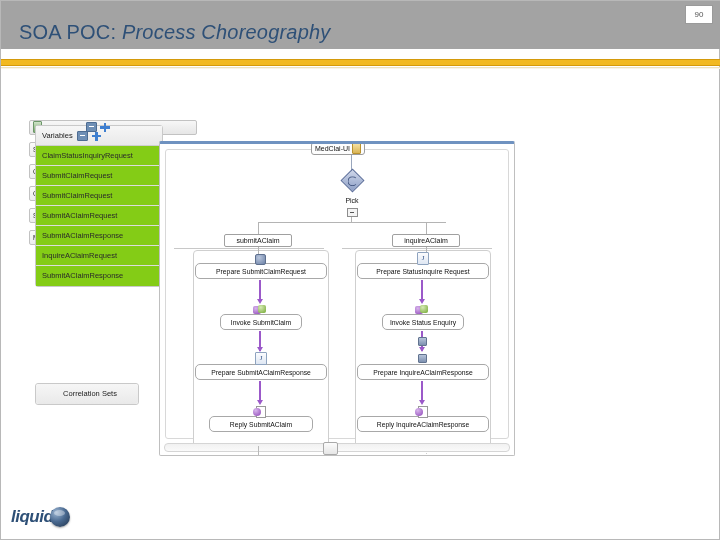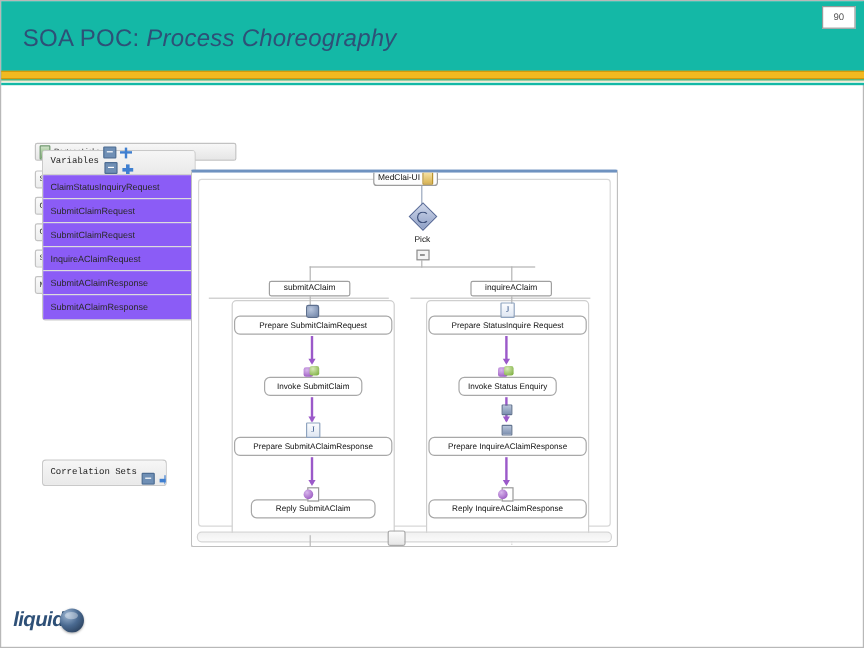--- a/index.html
+++ b/index.html
@@ -11,22 +11,22 @@
     position:relative;
   }
   .slide{
     position:absolute;left:0;top:0;width:720px;height:540px;
     background:#fff;
     border:1px solid #b8b8b8;
     box-sizing:border-box;
   }
   
   .header-band{
-    position:absolute;left:0;top:0;width:720px;height:70px;
-    background:#14b8a6;
+    position:absolute;left:0;top:0;width:720px;height:48px;
+    background:#a3a3a3;
   }
   .slide-title{
     position:absolute;left:18px;top:20px;
     font-size:20px;color:#2e5077;letter-spacing:0.2px;
     white-space:nowrap;
   }
   .slide-title .t-plain{font-style:normal;}
   .slide-title .t-ital{font-style:italic;}
   .gold-bar{
     position:absolute;left:0;top:58px;width:720px;height:7px;
@@ -80,44 +80,44 @@
     border-radius:3px;
     box-sizing:border-box;
   }
   .row{
     height:20px;line-height:20px;
     font-size:7.5px;color:#2a2a2a;
     padding-left:6px;
     border-bottom:1px solid #dcdcdc;
     white-space:nowrap;overflow:hidden;
     box-sizing:border-box;
-    background:#8b5cf6;
+    background:#84cc16;
   }
   .row:last-child{border-bottom:none;}
   .row-head{
     background:linear-gradient(to bottom,#f6f6f6,#e9e9e9);
     border-bottom:1px solid #cfcfcf;
-    display:flex;align-items:flex-end;gap:4px;
-    font-size:7.5px;color:#222;font-family:Liberation Mono, monospace;
+    display:flex;align-items:center;gap:4px;
+    font-size:7.5px;color:#222;
   }
   .hdr-lbl{flex:0 0 auto;}
   .mini-minus,.mini-plus{
     width:9px;height:8px;flex:0 0 auto;position:relative;
   }
   .mini-minus{background:#6f8fb5;border:1px solid #4d6c92;border-radius:1px;}
   .mini-minus:after{content:"";position:absolute;left:2px;top:3px;width:5px;height:1px;background:#fff;}
   .mini-plus{background:transparent;}
   .mini-plus:before{content:"";position:absolute;left:3.5px;top:0;width:2.5px;height:9px;background:#3f7fd0;}
   .mini-plus:after{content:"";position:absolute;left:0;top:3.2px;width:9.5px;height:2.5px;background:#3f7fd0;}
 
   
   #variables-panel{left:6px;top:6px;width:128px;}
   
   #correlation-panel{left:6px;top:264px;width:104px;}
-  #correlation-panel .row-head{border-bottom:none;border-radius:3px;}
+  #correlation-panel .row-head{border-bottom:none;border-radius:3px;flex-direction:column;}
 
   
   #partnerlinks-panel{left:488px;top:6px;width:180px;background:transparent;border:none;}
   .pl-item{
     background:linear-gradient(to bottom,#fbfbfb,#eceded);
     border:1px solid #c2c2c2;
     border-radius:2px;
     height:15px;line-height:15px;
     font-size:6.5px;color:#1d1d1d;
     padding:0 3px;margin-bottom:3px;
@@ -312,22 +312,23 @@
 
     <div class="panel" id="variables-panel">
       <div class="row row-head">
         <span class="hdr-lbl">Variables</span>
         <span class="mini-minus"></span>
         <span class="mini-plus"></span>
       </div>
       <div class="row">ClaimStatusInquiryRequest</div>
       <div class="row">SubmitClaimRequest</div>
       <div class="row">SubmitClaimRequest</div>
+      <div class="row">SubmitAClaimRequest</div>
+      <div class="row">SubmitAClaimResponse</div>
       <div class="row">InquireAClaimRequest</div>
-      <div class="row">SubmitAClaimResponse</div>
       <div class="row">SubmitAClaimResponse</div>
     </div>
 
     <div class="panel" id="correlation-panel">
       <div class="row row-head">
         <span class="hdr-lbl">Correlation Sets</span>
         <span class="mini-minus"></span>
         <span class="mini-plus"></span>
       </div>
     </div>

